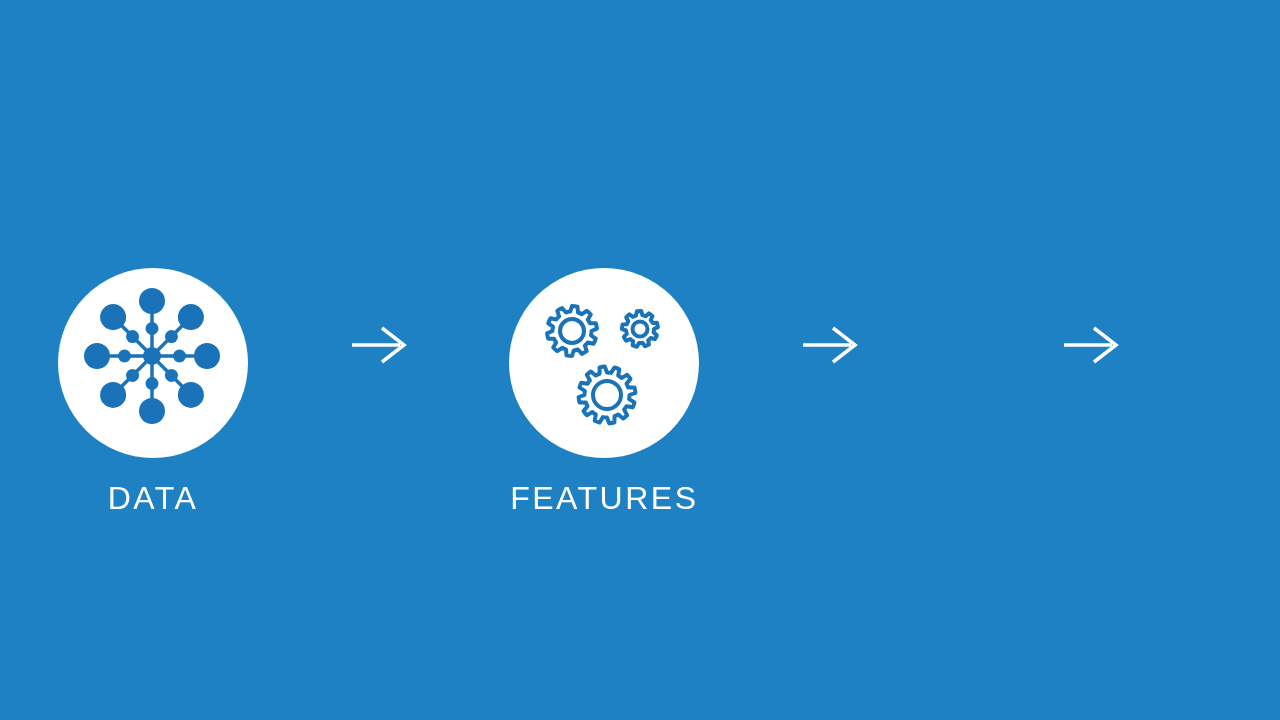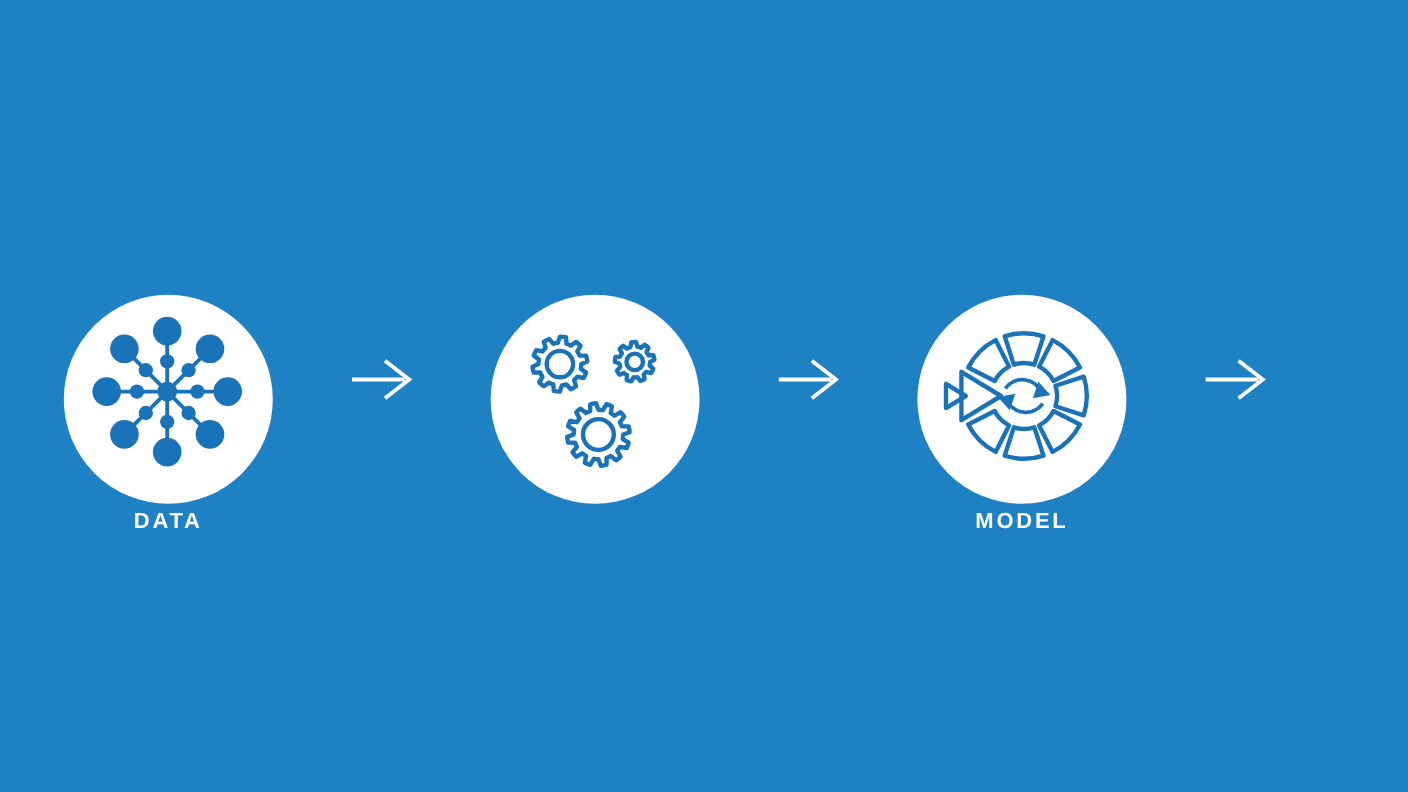--- a/index.html
+++ b/index.html
@@ -20,25 +20,25 @@
     width:190px;
     display:flex;flex-direction:column;align-items:center;
   }
   .circle{
     width:190px;height:190px;border-radius:50%;
     background:var(--circle);
     display:flex;align-items:center;justify-content:center;
   }
   .icon{display:block;}
   .stage-label{
-    margin-top:5px;
+    margin-top:22px;
     color:var(--text);
-    font-size:20px;
+    font-size:32px;
     letter-spacing:2.5px;
-    font-weight:700;
+    font-weight:400;
     white-space:nowrap;
   }
   .arrow-wrap{
     flex:1;
     display:flex;justify-content:center;
     margin-top:58px;
   }
   
   .st{stroke:var(--icon);fill:none;stroke-width:4;stroke-linejoin:round;stroke-linecap:round;}
   .st35{stroke:var(--icon);fill:none;stroke-width:3.5;}
@@ -94,51 +94,30 @@
     <div class="circle">
       <svg class="icon" width="190" height="190" viewBox="0 0 190 190">
           <path d="M82.5 63.0 A19.5 19.5 0 0 1 82.0 67.3 L86.8 70.7 A25 25 0 0 1 84.5 75.7 L78.8 74.5 A19.5 19.5 0 0 1 75.9 77.6 L77.7 83.2 A25 25 0 0 1 72.9 85.9 L69.0 81.5 A19.5 19.5 0 0 1 64.8 82.4 L63.0 88.0 A25 25 0 0 1 57.5 87.4 L57.0 81.5 A19.5 19.5 0 0 1 53.1 79.8 L48.3 83.2 A25 25 0 0 1 44.2 79.5 L47.2 74.5 A19.5 19.5 0 0 1 45.1 70.7 L39.2 70.7 A25 25 0 0 1 38.1 65.4 L43.5 63.0 A19.5 19.5 0 0 1 44.0 58.7 L39.2 55.3 A25 25 0 0 1 41.5 50.3 L47.2 51.5 A19.5 19.5 0 0 1 50.1 48.4 L48.3 42.8 A25 25 0 0 1 53.1 40.1 L57.0 44.5 A19.5 19.5 0 0 1 61.2 43.6 L63.0 38.0 A25 25 0 0 1 68.5 38.6 L69.0 44.5 A19.5 19.5 0 0 1 72.9 46.2 L77.7 42.8 A25 25 0 0 1 81.8 46.5 L78.8 51.5 A19.5 19.5 0 0 1 80.9 55.3 L86.8 55.3 A25 25 0 0 1 87.9 60.6 Z" class="st"></path>
           <circle cx="63" cy="63" r="12" class="st"></circle>
           <path d="M145.0 61.0 A14 14 0 0 1 144.6 64.4 L147.9 67.2 A18 18 0 0 1 145.9 71.1 L141.7 70.0 A14 14 0 0 1 139.2 72.3 L140.0 76.6 A18 18 0 0 1 136.0 78.3 L133.4 74.8 A14 14 0 0 1 130.0 75.0 L127.9 78.7 A18 18 0 0 1 123.7 77.4 L124.0 73.1 A14 14 0 0 1 121.3 71.1 L117.2 72.6 A18 18 0 0 1 114.8 68.9 L117.8 65.8 A14 14 0 0 1 117.1 62.5 L113.0 61.0 A18 18 0 0 1 113.5 56.6 L117.8 56.2 A14 14 0 0 1 119.4 53.2 L117.2 49.4 A18 18 0 0 1 120.4 46.4 L124.0 48.9 A14 14 0 0 1 127.1 47.5 L127.9 43.3 A18 18 0 0 1 132.3 43.0 L133.4 47.2 A14 14 0 0 1 136.7 48.2 L140.0 45.4 A18 18 0 0 1 143.5 48.1 L141.7 52.0 A14 14 0 0 1 143.6 54.9 L147.9 54.8 A18 18 0 0 1 148.9 59.1 Z" class="st"></path>
           <circle cx="131" cy="61" r="7.5" class="st"></circle>
           <path d="M120.5 127.0 A22.5 22.5 0 0 1 120.1 131.1 L125.5 134.4 A28.5 28.5 0 0 1 123.7 139.3 L117.5 138.3 A22.5 22.5 0 0 1 115.1 141.6 L118.2 147.2 A28.5 28.5 0 0 1 114.1 150.5 L109.3 146.5 A22.5 22.5 0 0 1 105.5 148.2 L105.4 154.5 A28.5 28.5 0 0 1 100.2 155.4 L98.0 149.5 A22.5 22.5 0 0 1 93.9 149.1 L90.6 154.5 A28.5 28.5 0 0 1 85.7 152.7 L86.8 146.5 A22.5 22.5 0 0 1 83.4 144.1 L77.8 147.2 A28.5 28.5 0 0 1 74.5 143.1 L78.5 138.3 A22.5 22.5 0 0 1 76.8 134.5 L70.5 134.4 A28.5 28.5 0 0 1 69.6 129.2 L75.5 127.0 A22.5 22.5 0 0 1 75.9 122.9 L70.5 119.6 A28.5 28.5 0 0 1 72.3 114.7 L78.5 115.8 A22.5 22.5 0 0 1 80.9 112.4 L77.8 106.8 A28.5 28.5 0 0 1 81.9 103.5 L86.7 107.5 A22.5 22.5 0 0 1 90.5 105.8 L90.6 99.5 A28.5 28.5 0 0 1 95.8 98.6 L98.0 104.5 A22.5 22.5 0 0 1 102.1 104.9 L105.4 99.5 A28.5 28.5 0 0 1 110.3 101.3 L109.2 107.5 A22.5 22.5 0 0 1 112.6 109.9 L118.2 106.8 A28.5 28.5 0 0 1 121.5 110.9 L117.5 115.7 A22.5 22.5 0 0 1 119.2 119.5 L125.5 119.6 A28.5 28.5 0 0 1 126.4 124.8 Z" class="st"></path>
           <circle cx="98" cy="127" r="14" class="st"></circle>
         </svg>
     </div>
+    <div class="stage-label">FEATURES</div>
   </div>
 
   <div class="arrow-wrap">
     <svg width="58" height="38" viewBox="0 0 58 38">
       <path class="ar" d="M2 19 H50"></path>
       <path class="ar" d="M32 2 L54 19 L32 36"></path>
     </svg>
   </div>
 
-  <div class="stage">
-    <div class="circle">
-      <svg class="icon" width="190" height="190" viewBox="0 0 190 190">
-
-        <path class="st" d="M40 70 L40 114 L76 92 Z"></path>
-        <path class="st" d="M26 81 L26 103 L44 92 Z"></path>
-
-        <path class="st35" d="M80 85 A19 19 0 0 1 113 89"></path>
-        <polygon class="fl" points="110,79 121,91 105,94"></polygon>
-        <path class="st35" d="M114 99 A19 19 0 0 1 81 95"></path>
-        <polygon class="fl" points="84,105 73,93 89,90"></polygon>
-      <path d="M125.5 82.7L151.2 74.4A57 57 0 0 1 151.2 109.6L125.5 101.3A30 30 0 0 0 125.5 82.7Z" class="st"></path>
-          <path d="M123.7 105.6L147.8 117.9A57 57 0 0 1 122.9 142.8L110.6 118.7A30 30 0 0 0 123.7 105.6Z" class="st"></path>
-          <path d="M106.3 120.5L114.6 146.2A57 57 0 0 1 79.4 146.2L87.7 120.5A30 30 0 0 0 106.3 120.5Z" class="st"></path>
-          <path d="M83.4 118.7L71.1 142.8A57 57 0 0 1 46.2 117.9L70.3 105.6A30 30 0 0 0 83.4 118.7Z" class="st"></path>
-          <path d="M70.3 78.4L46.2 66.1A57 57 0 0 1 71.1 41.2L83.4 65.3A30 30 0 0 0 70.3 78.4Z" class="st"></path>
-          <path d="M87.7 63.5L79.4 37.8A57 57 0 0 1 114.6 37.8L106.3 63.5A30 30 0 0 0 87.7 63.5Z" class="st"></path>
-          <path d="M110.6 65.3L122.9 41.2A57 57 0 0 1 147.8 66.1L123.7 78.4A30 30 0 0 0 110.6 65.3Z" class="st"></path>
-        </svg>
-    </div>
-    <div class="stage-label">MODEL</div>
-  </div>
 
   <div class="arrow-wrap">
     <svg width="58" height="38" viewBox="0 0 58 38">
       <path class="ar" d="M2 19 H50"></path>
       <path class="ar" d="M32 2 L54 19 L32 36"></path>
     </svg>
   </div>
 
 
 </div>

